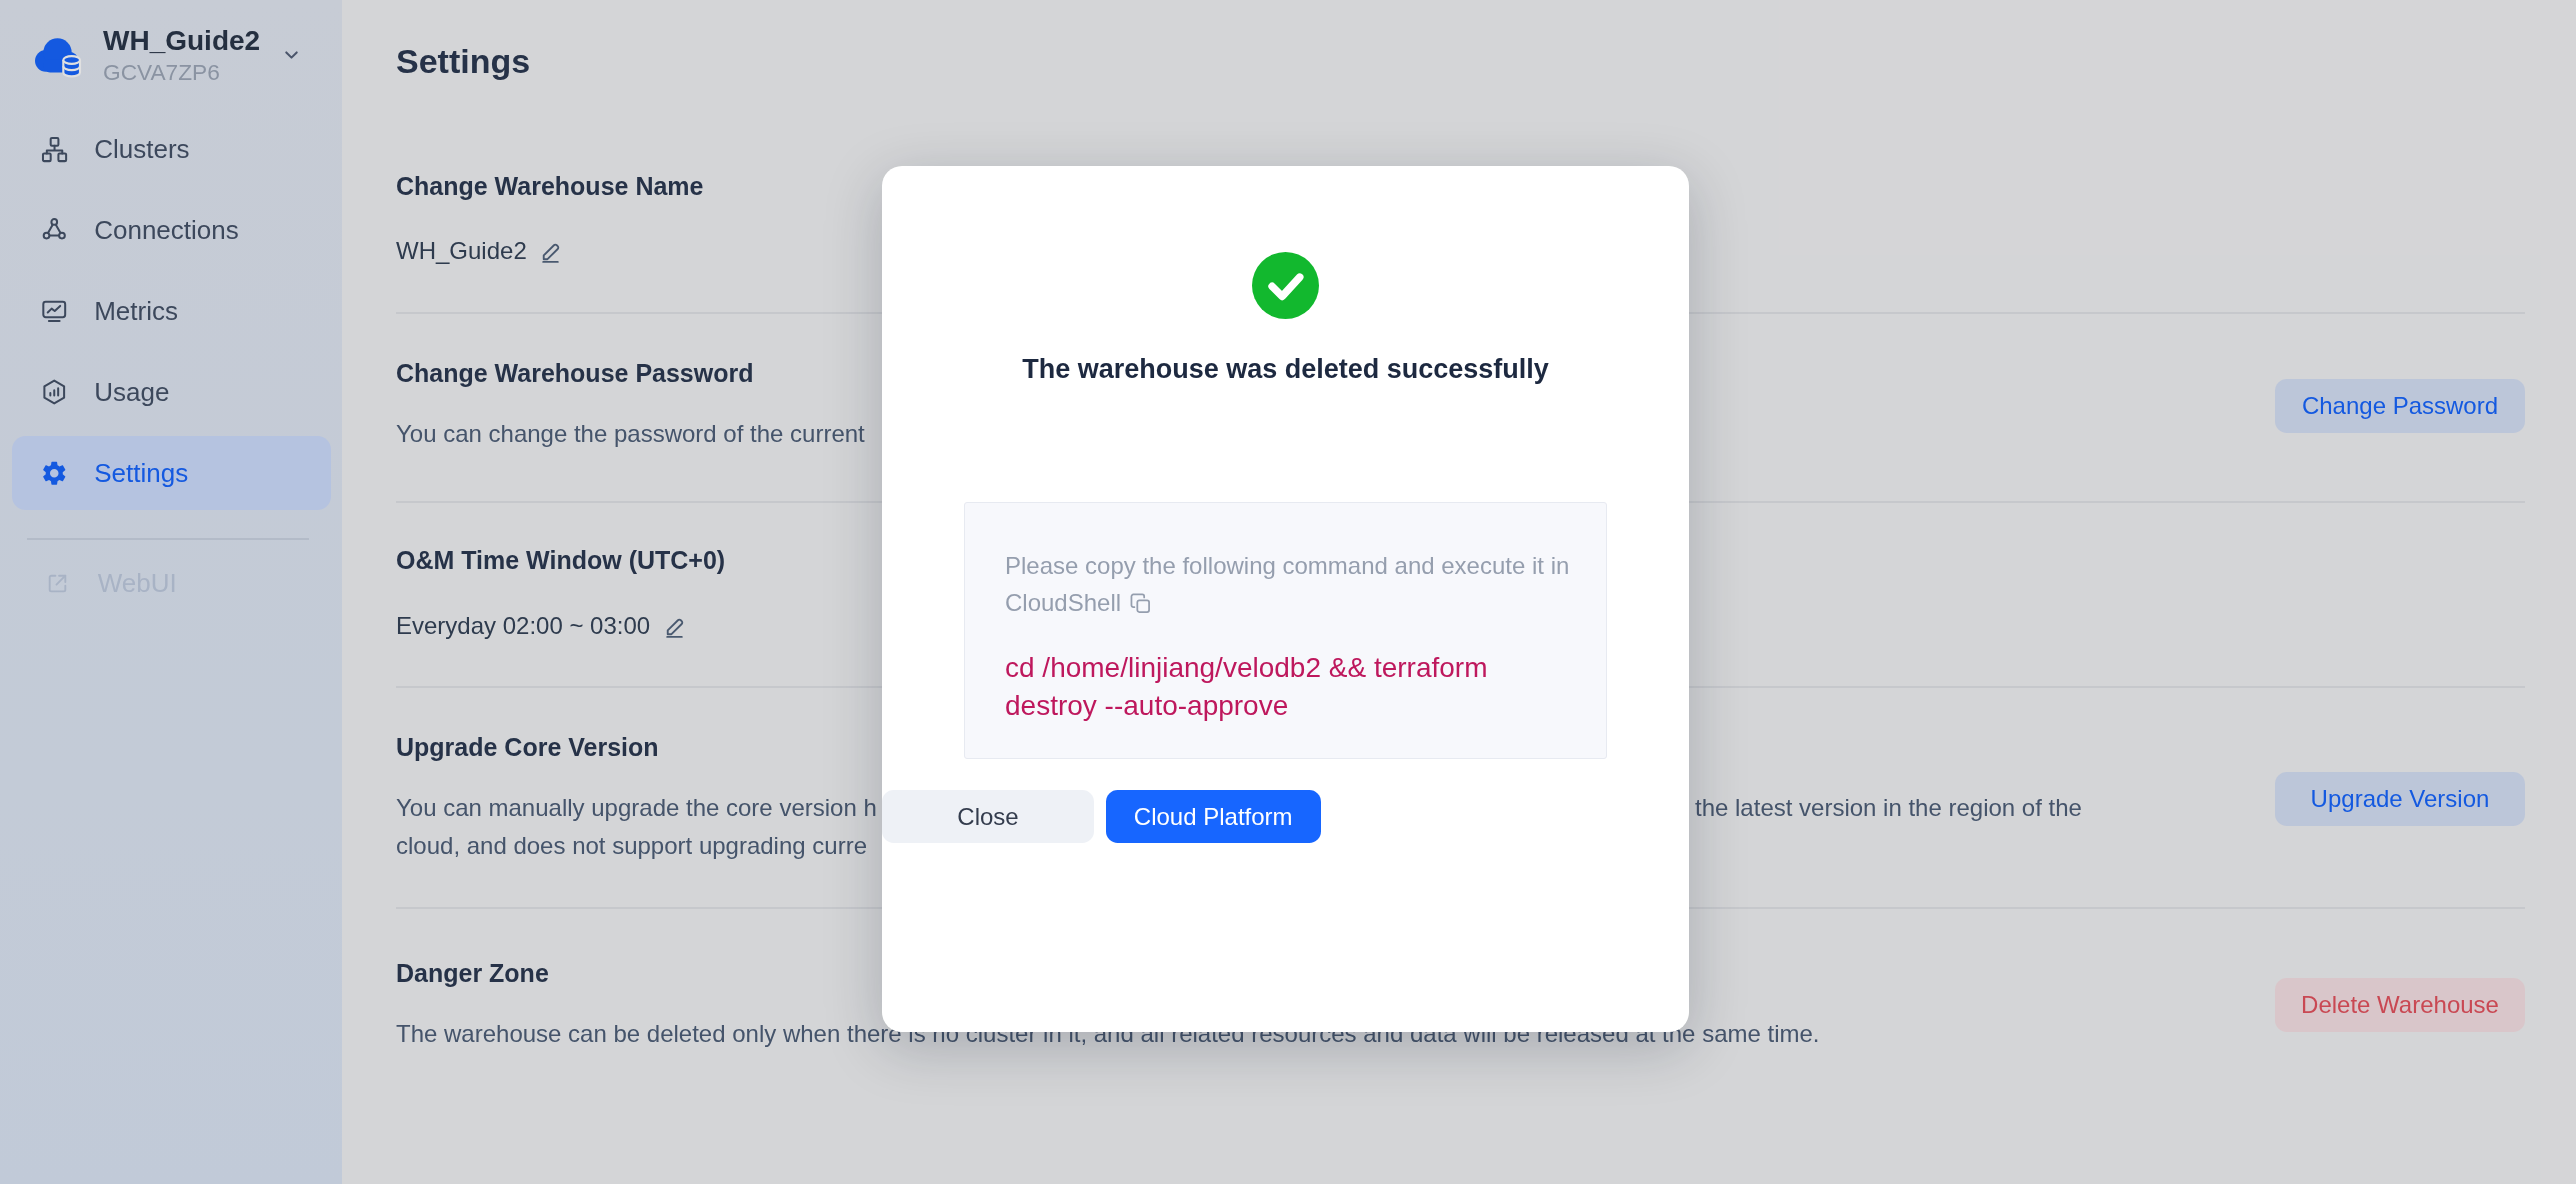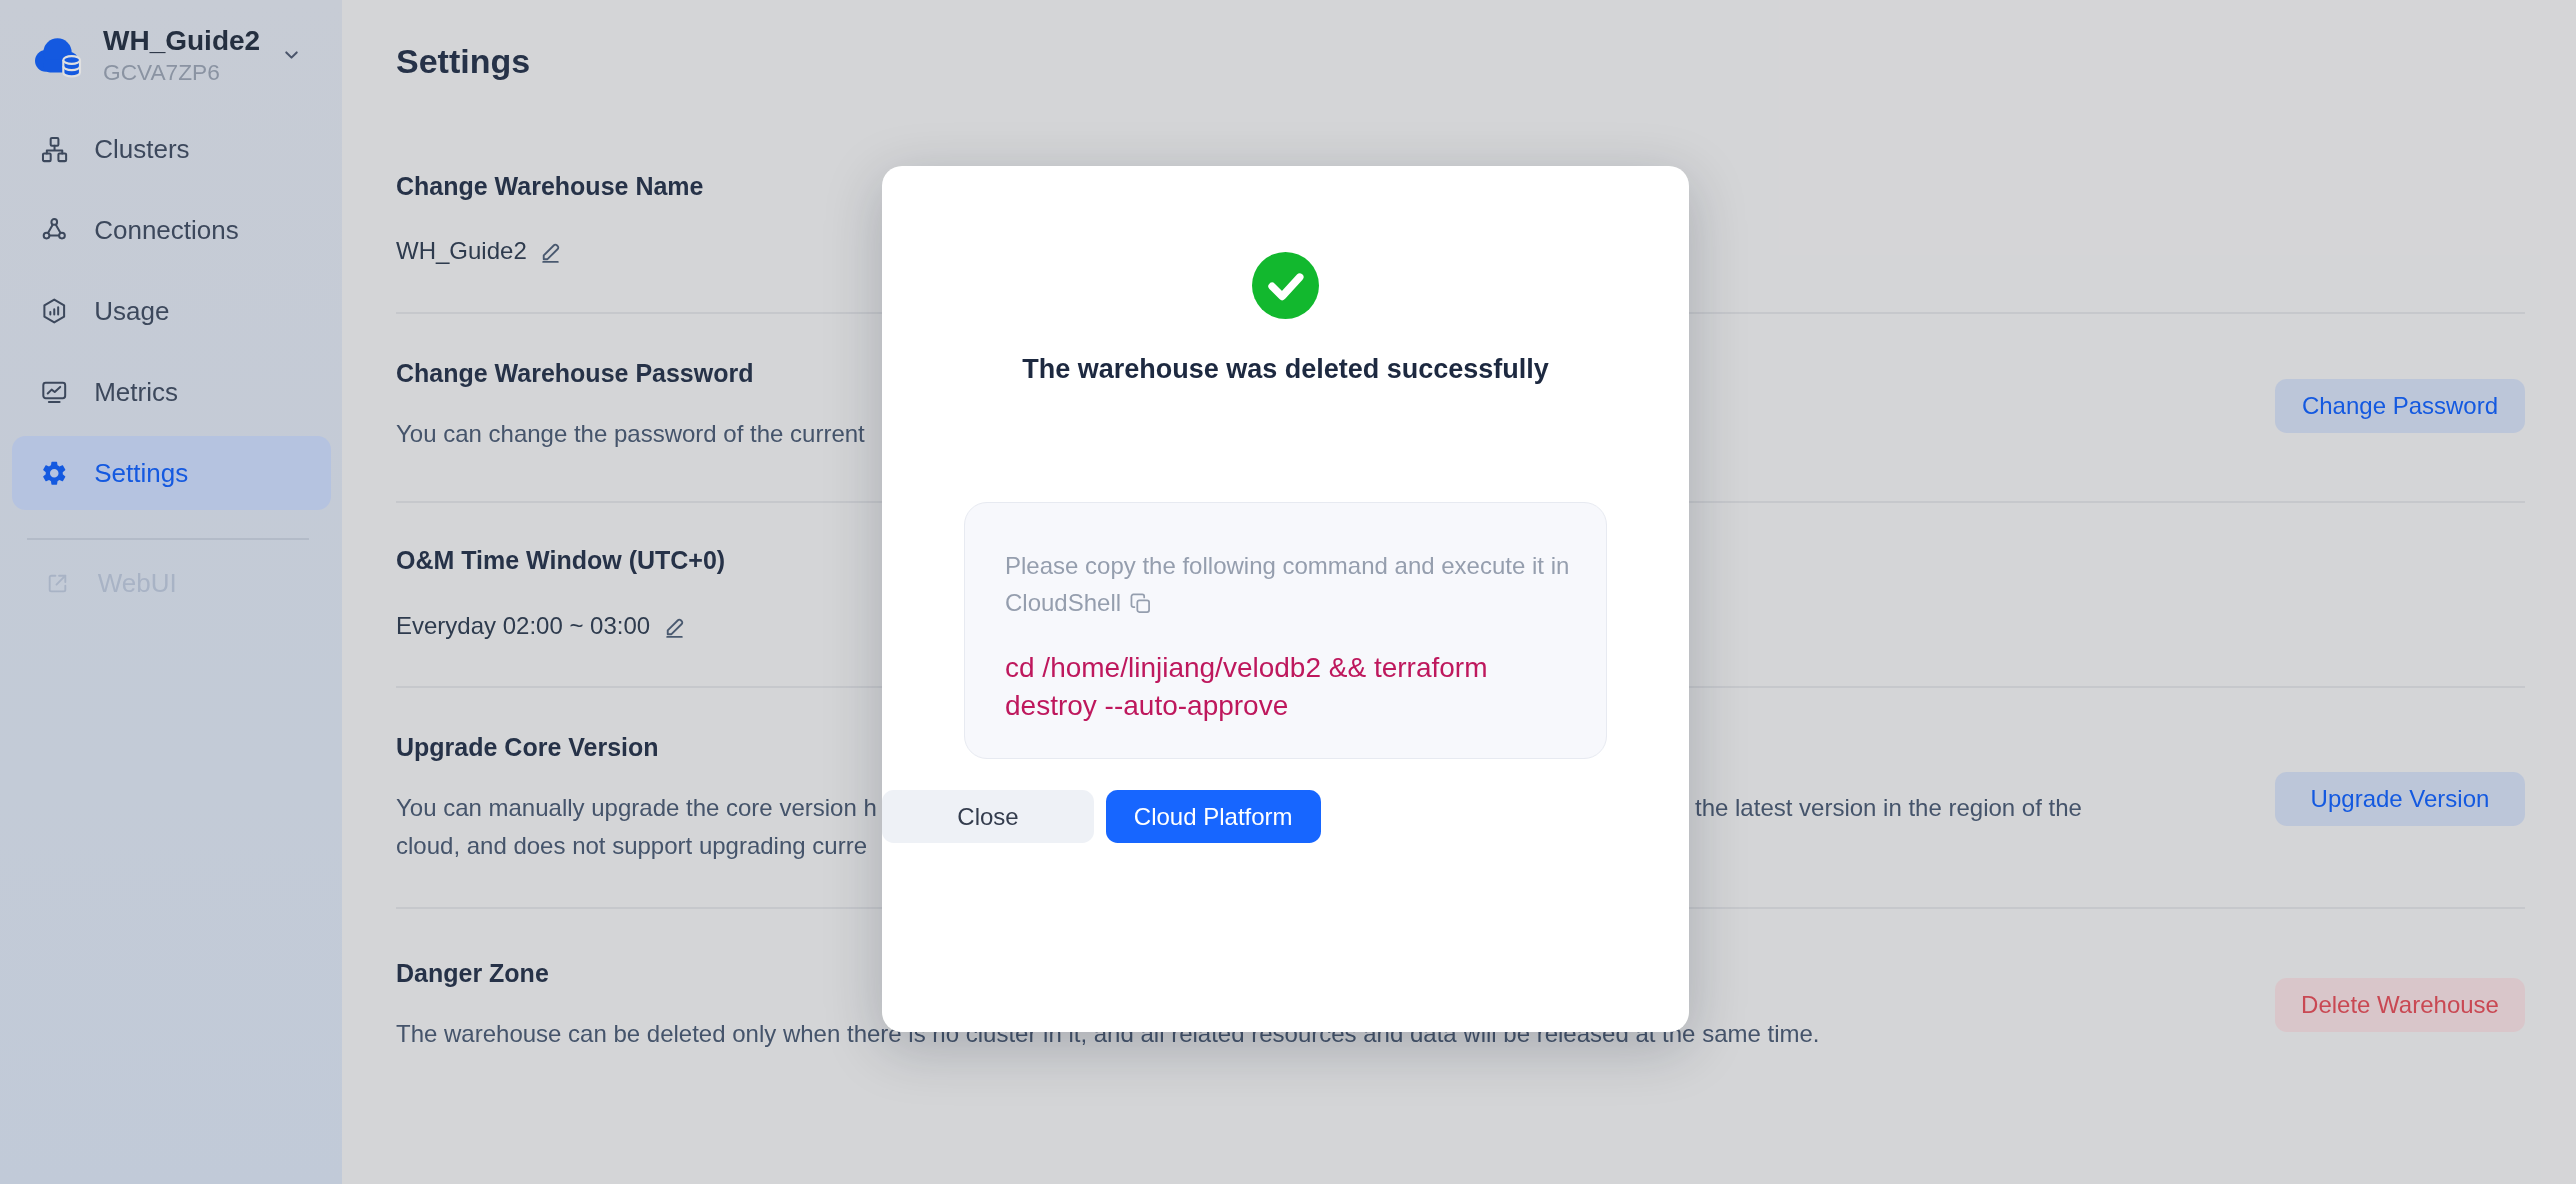--- a/index.html
+++ b/index.html
@@ -59,21 +59,21 @@
     background:#ffffff;border-radius:20px;
     box-shadow:0 15px 59px rgba(15,23,42,0.22);
   }
   .check-icon{position:absolute;left:370px;top:86px;}
   .modal-title{position:absolute;left:0;right:0;top:188px;margin:0;text-align:center;font-size:27px;font-weight:600;color:#1d2940;}
   .modal-desc{position:absolute;left:82px;top:232px;width:643px;margin:0;font-size:24px;line-height:37px;color:#8a94a5;}
   .doc-link{color:#1766ff;font-weight:600;text-decoration:none;cursor:pointer;white-space:nowrap;}
   .doc-link svg{vertical-align:-3.4px;margin-left:5px;}
   .codebox{
     position:absolute;left:82px;top:336px;width:643px;height:257px;box-sizing:border-box;
-    background:#f7f8fc;border:1.7px solid #e7eaf1;border-radius:23px;
+    background:#f7f8fc;border:1.7px solid #e7eaf1;border-radius:3px;
   }
   .code-hint{position:absolute;left:40px;top:44px;width:567px;margin:0;font-size:24px;line-height:37px;color:#959eae;}
   .copy-btn{display:inline-flex;vertical-align:-4.2px;margin-left:8.4px;cursor:pointer;}
   .code-cmd{position:absolute;left:40px;top:146px;width:567px;margin:0;font-size:28px;line-height:38px;color:#be185d;word-break:break-word;}
   .modal-actions{position:absolute;left:0;right:0;top:624px;display:flex;justify-content:flex-start;gap:11.7px;}
   .m-btn{height:53px;border:none;border-radius:11.7px;font-size:24px;font-family:inherit;cursor:pointer;}
   .m-close{width:212px;background:#eef1f6;color:#333c4d;}
   .m-primary{width:215px;background:#1766ff;color:#ffffff;}
 </style>
 </head>
@@ -126,35 +126,35 @@
             <circle cx="12" cy="5" r="2.4" fill="#e1e8f4"></circle>
             <circle cx="5.5" cy="16.5" r="2.4" fill="#e1e8f4"></circle>
             <circle cx="18.5" cy="16.5" r="2.4" fill="#e1e8f4"></circle>
           </svg>
         </span>
         <span class="nav-label">Connections</span>
       </div>
       <div class="nav-item">
         <span class="nav-icon">
           <svg width="28.5" height="28.5" viewBox="0 0 24 24" fill="none" stroke="#455269" stroke-width="1.7" stroke-linecap="round" stroke-linejoin="round">
-            <path d="M12 2.2l8.3 4.8v9.6L12 21.4l-8.3-4.8V7z"></path>
-            <path d="M8.7 14.8v-2.2M12 14.8v-4.4M15.3 14.8v-6.2"></path>
-          </svg>
-        </span>
-        <span class="nav-label">Usage</span>
-      </div>
-      <div class="nav-item">
-        <span class="nav-icon">
-          <svg width="28.5" height="28.5" viewBox="0 0 24 24" fill="none" stroke="#455269" stroke-width="1.7" stroke-linecap="round" stroke-linejoin="round">
             <rect x="2.8" y="4" width="18.4" height="13" rx="2"></rect>
             <path d="M6.5 13l3.3-3.2 2.6 2 4.6-4.3"></path>
             <path d="M7.5 20.2h9"></path>
           </svg>
         </span>
         <span class="nav-label">Metrics</span>
+      </div>
+      <div class="nav-item">
+        <span class="nav-icon">
+          <svg width="28.5" height="28.5" viewBox="0 0 24 24" fill="none" stroke="#455269" stroke-width="1.7" stroke-linecap="round" stroke-linejoin="round">
+            <path d="M12 2.2l8.3 4.8v9.6L12 21.4l-8.3-4.8V7z"></path>
+            <path d="M8.7 14.8v-2.2M12 14.8v-4.4M15.3 14.8v-6.2"></path>
+          </svg>
+        </span>
+        <span class="nav-label">Usage</span>
       </div>
       <div class="nav-item active">
         <span class="nav-icon">
           <svg width="28.5" height="28.5" viewBox="0 0 24 24">
             <path fill="#1766ff" fill-rule="evenodd" d="M19.14,12.94c0.04-0.3,0.06-0.61,0.06-0.94c0-0.32-0.02-0.64-0.07-0.94l2.03-1.58c0.18-0.14,0.23-0.41,0.12-0.61l-1.92-3.32c-0.12-0.22-0.37-0.29-0.59-0.22l-2.39,0.96c-0.5-0.38-1.03-0.7-1.62-0.94L14.4,2.81c-0.04-0.24-0.24-0.41-0.48-0.41h-3.84c-0.24,0-0.43,0.17-0.47,0.41L9.25,5.35C8.66,5.59,8.12,5.92,7.63,6.29L5.24,5.33c-0.22-0.08-0.47,0-0.59,0.22L2.74,8.87C2.62,9.08,2.66,9.34,2.86,9.48l2.03,1.58C4.84,11.36,4.8,11.69,4.8,12s0.02,0.64,0.07,0.94l-2.03,1.58c-0.18,0.14-0.23,0.41-0.12,0.61l1.92,3.32c0.12,0.22,0.37,0.29,0.59,0.22l2.39-0.96c0.5,0.38,1.03,0.7,1.62,0.94l0.36,2.54c0.05,0.24,0.24,0.41,0.48,0.41h3.84c0.24,0,0.44-0.17,0.47-0.41l0.36-2.54c0.59-0.24,1.13-0.56,1.62-0.94l2.39,0.96c0.22,0.08,0.47,0,0.59-0.22l1.92-3.32c0.12-0.22,0.07-0.47-0.12-0.61L19.14,12.94z M12,15.6c-1.98,0-3.6-1.62-3.6-3.6s1.62-3.6,3.6-3.6s3.6,1.62,3.6,3.6S13.98,15.6,12,15.6z"></path>
           </svg>
         </span>
         <span class="nav-label">Settings</span>
       </div>
     </nav>

